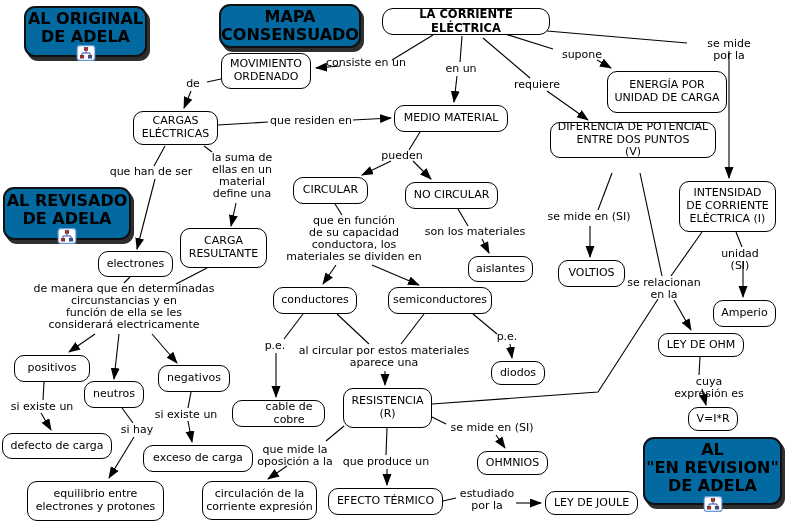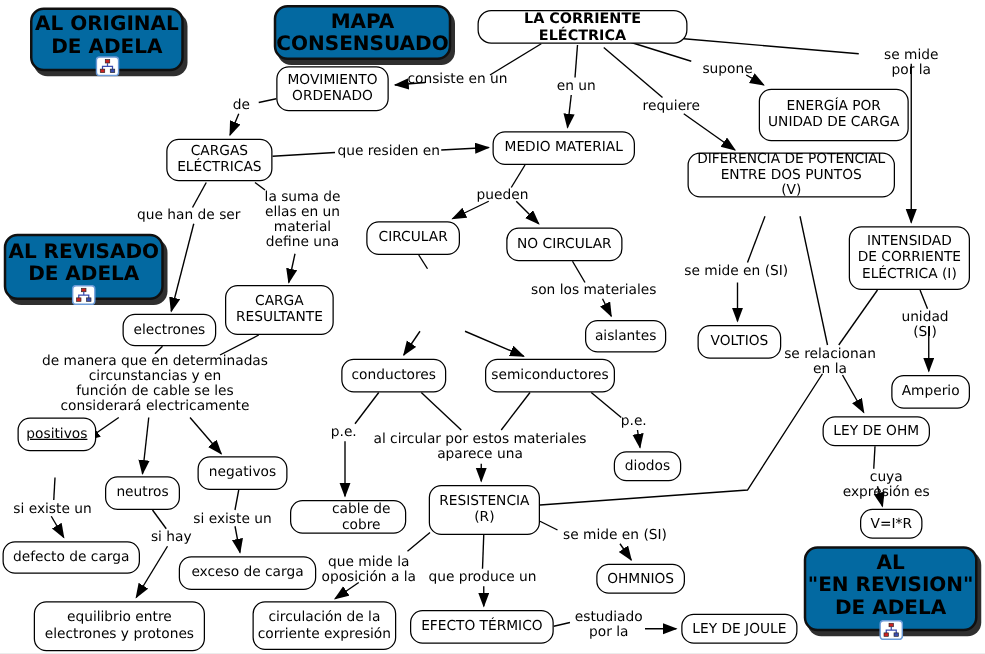--- a/index.html
+++ b/index.html
@@ -129,21 +129,21 @@
   <div class="node" style="left:405px;top:182px;width:93px;height:27px;">NO CIRCULAR</div>
   <div class="node" style="left:468px;top:256px;width:65px;height:26px;">aislantes</div>
   <div class="node" style="left:558px;top:260px;width:67px;height:27px;">VOLTIOS</div>
   <div class="node" style="left:713px;top:300px;width:63px;height:27px;text-align:center;">Amperio</div>
   <div class="node" style="left:658px;top:333px;width:86px;height:24px;">LEY DE OHM</div>
   <div class="node" style="left:273px;top:287px;width:84px;height:27px;">conductores</div>
   <div class="node" style="left:388px;top:287px;width:104px;height:27px;">semiconductores</div>
   <div class="node" style="left:98px;top:251px;width:75px;height:26px;">electrones</div>
   <div class="node" style="left:180px;top:228px;width:87px;height:40px;">CARGA
 RESULTANTE</div>
-  <div class="node" style="left:14px;top:334px;width:63px;height:27px;text-decoration:underline;">positivos</div>
+  <div class="node" style="left:14px;top:355px;width:76px;height:27px;">positivos</div>
   <div class="node" style="left:84px;top:381px;width:60px;height:27px;">neutros</div>
   <div class="node" style="left:158px;top:365px;width:72px;height:27px;">negativos</div>
   <div class="node" style="left:2px;top:433px;width:110px;height:26px;">defecto de carga</div>
   <div class="node" style="left:143px;top:445px;width:110px;height:27px;">exceso de carga</div>
   <div class="node" style="left:27px;top:481px;width:137px;height:40px;">equilibrio entre
 electrones y protones</div>
   <div class="node" style="left:232px;top:400px;width:93px;height:27px;padding-left:24px;">cable de cobre</div>
   <div class="node" style="left:202px;top:481px;width:115px;height:39px;">circulación de la
 corriente expresión</div>
   <div class="node" style="left:343px;top:388px;width:89px;height:40px;">RESISTENCIA
@@ -160,28 +160,32 @@
   <div class="lbl" style="left:582px;top:49px;">supone</div>
   <div class="lbl" style="left:537px;top:79px;">requiere</div>
   <div class="lbl" style="left:729px;top:38px;">se mide por la</div>
   <div class="lbl" style="left:311px;top:115px;">que residen en</div>
   <div class="lbl" style="left:151px;top:166px;">que han de ser</div>
   <div class="lbl" style="left:242px;top:152px;">la suma de
 ellas en un
 material
 define una</div>
   <div class="lbl" style="left:402px;top:150px;">pueden</div>
+  <div class="lbl" style="left:354px;top:215px;">que en función
+de su capacidad
+conductora, los
+materiales se dividen en</div>
   <div class="lbl" style="left:475px;top:226px;">son los materiales</div>
   <div class="lbl" style="left:589px;top:211px;">se mide en (SI)</div>
   <div class="lbl" style="left:740px;top:248px;">unidad (SI)</div>
   <div class="lbl" style="left:664px;top:277px;">se relacionan
 en la</div>
   <div class="lbl" style="left:124px;top:283px;">de manera que en determinadas
 circunstancias y en
-función de cable se les
+función de ella se les
 considerará electricamente</div>
   <div class="lbl" style="left:275px;top:340px;">p.e.</div>
   <div class="lbl" style="left:384px;top:345px;">al circular por estos materiales
 aparece una</div>
   <div class="lbl" style="left:507px;top:331px;">p.e.</div>
   <div class="lbl" style="left:42px;top:401px;">si existe un</div>
   <div class="lbl" style="left:137px;top:424px;">si hay</div>
   <div class="lbl" style="left:186px;top:409px;">si existe un</div>
   <div class="lbl" style="left:295px;top:444px;">que mide la
 oposición a la</div>

